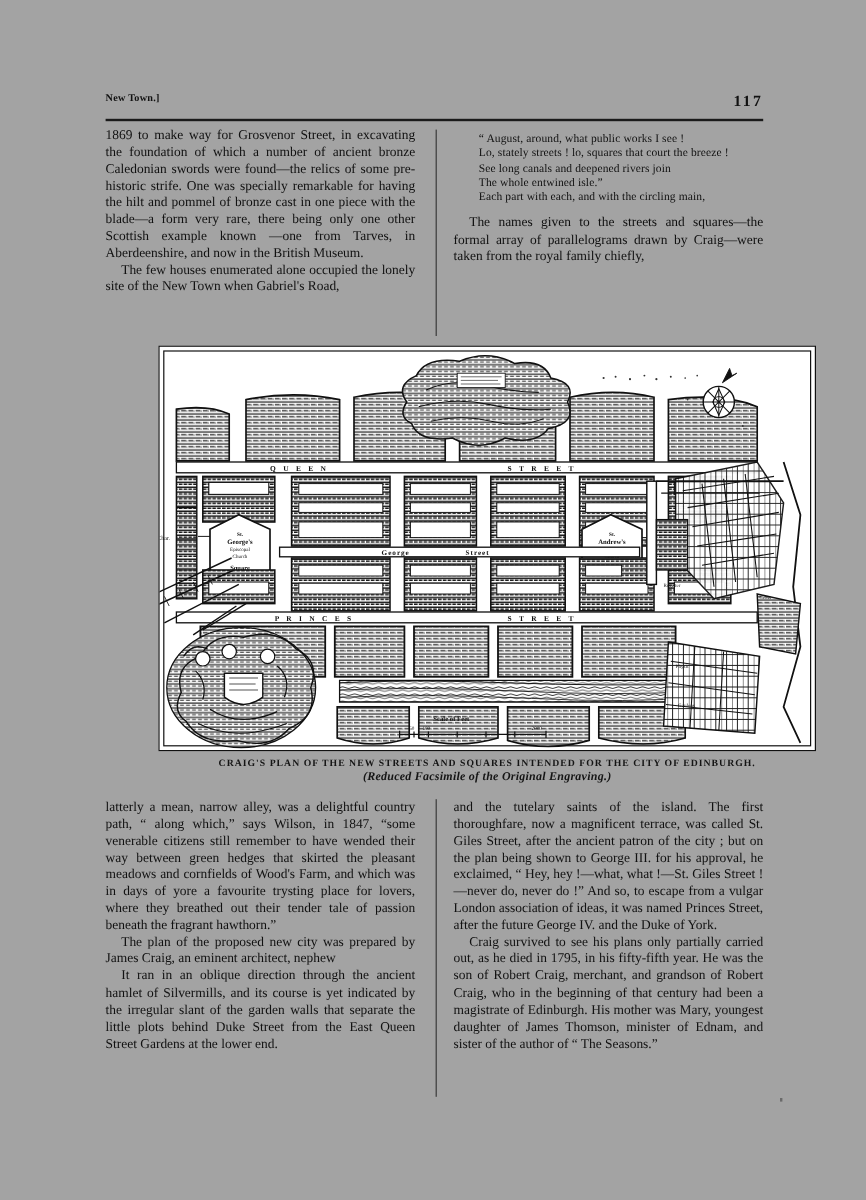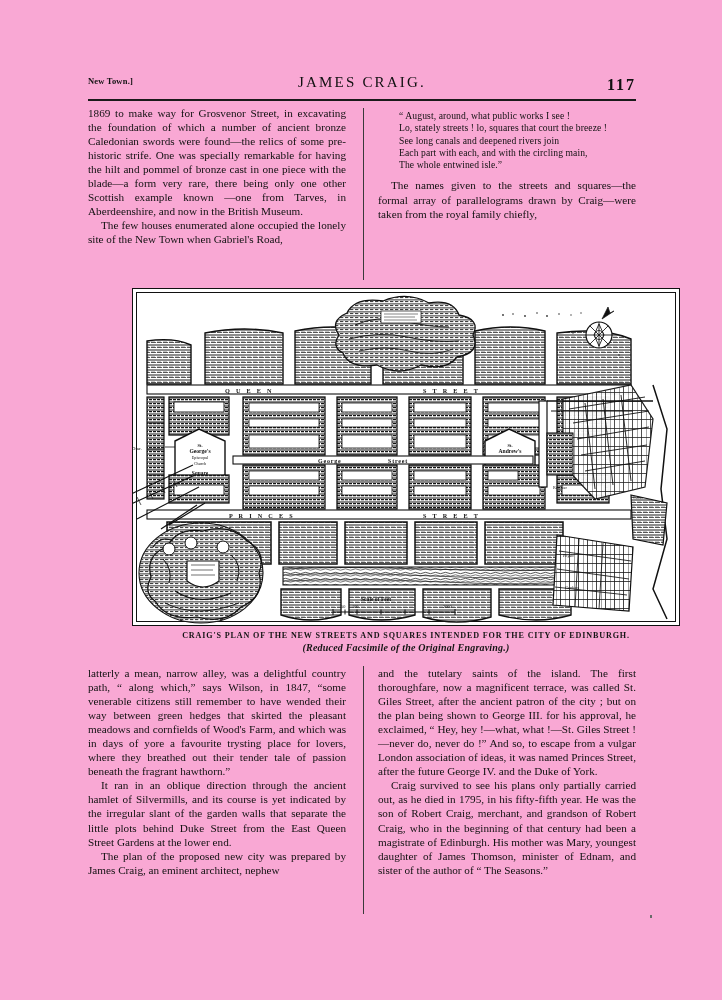--- a/index.html
+++ b/index.html
@@ -1,33 +1,33 @@
 <!DOCTYPE html>
 <html><head>
 <meta charset="utf-8">
 <style>
   html,body{margin:0;padding:0;background:#ffffff;}
   body{
     width:722px;height:1000px;position:relative;overflow:hidden;
     font-family:"Liberation Serif", serif;color:#111;
   }
-  .page{position:absolute;inset:0;background:#f9a8d4;}
+  .page{position:absolute;inset:0;background:#a3a3a3;}
 
   
   .runhead{position:absolute;left:88px;top:74px;width:548px;height:22px;}
   .runhead .folio-left{
     position:absolute;left:0;top:2px;font-size:8.5px;letter-spacing:.2px;
     font-family:"Liberation Serif",serif;font-weight:600;
   }
   .runhead .title{
     position:absolute;left:0;right:0;top:0;text-align:center;
     font-size:15px;letter-spacing:2.2px;font-weight:400;
   }
   .runhead .folio-right{
-    position:absolute;right:0;top:2px;font-size:16px;letter-spacing:2px;font-weight:600;
+    position:absolute;right:0;top:2px;font-size:13px;letter-spacing:2px;font-weight:600;
   }
   .rule{position:absolute;left:88px;top:99px;width:548px;height:1.6px;background:#1a1a1a;}
 
   
   .cols{position:absolute;left:88px;width:548px;}
   .colA{position:absolute;left:0;width:258px;}
   .colB{position:absolute;left:290px;width:258px;}
   .divider{position:absolute;width:1px;background:#3a3a3a;left:275px;}
 
   p.bt{
@@ -66,40 +66,39 @@
   
   .speck{position:absolute;width:2px;height:3px;background:#6a6a6a;}
 </style>
 </head>
 <body>
 
 <div class="page">
 
   <div class="runhead">
     <span class="folio-left">New Town.]</span>
-    <span class="title">JAMES  CRAIG.</span>
     <span class="folio-right">117</span>
   </div>
   <div class="rule"></div>
 
   <div class="cols" style="top:106px;height:176px;">
     <div class="divider" style="top:2px;height:172px;"></div>
 
     <div class="colA">
       <p class="bt">1869 to make way for Grosvenor Street, in excavating the foundation of which a number of ancient bronze Caledonian swords were found—the relics of some pre-historic strife.   One was specially remarkable for having the hilt and pommel of bronze cast in one piece with the blade—a form very rare, there being only one other Scottish example known —one from Tarves, in Aberdeenshire, and now in the British Museum.</p>
       <p class="bt ind">The few houses enumerated alone occupied the lonely site of the New Town when Gabriel's Road,</p>
     </div>
 
     <div class="colB">
       <div class="poem">
         <div class="pl first">“ August, around, what public works I see !</div>
         <div class="pl sub">Lo, stately streets ! lo, squares that court the breeze !</div>
         <div class="pl sub">See long canals and deepened rivers join</div>
+        <div class="pl sub">The whole entwined isle.”</div>
         <div class="pl sub">Each part with each, and with the circling main,</div>
-        <div class="pl sub">The whole entwined isle.”</div>
       </div>
       <p class="bt ind" style="margin-top:7px;">The names given to the streets and squares—the formal array of parallelograms drawn by Craig—were taken from the royal family chiefly,</p>
     </div>
   </div>
 
   <div class="figure">
     <div class="mapbox">
       <div class="innerframe"></div>
 
       <svg class="mapsvg" width="548" height="338" viewBox="0 0 548 338">
@@ -371,22 +370,22 @@
       <div class="cap1">CRAIG'S PLAN OF THE NEW STREETS AND SQUARES INTENDED FOR THE CITY OF EDINBURGH.</div>
       <div class="cap2">(Reduced Facsimile of the Original Engraving.)</div>
     </div>
   </div>
 
   <div class="cols" style="top:666px;height:250px;">
     <div class="divider" style="top:0px;height:248px;"></div>
 
     <div class="colA">
       <p class="bt">latterly a mean, narrow alley, was a delightful country path, “ along which,” says Wilson, in 1847, “some venerable citizens still remember to have wended their way between green hedges that skirted the pleasant meadows and cornfields of Wood's Farm, and which was in days of yore a favourite trysting place for lovers, where they breathed out their tender tale of passion beneath the fragrant hawthorn.”</p>
+      <p class="bt ind">The plan of the proposed new city was prepared by James Craig, an eminent architect, nephew</p>
       <p class="bt ind">It ran in an oblique direction through the ancient hamlet of Silvermills, and its course is yet indicated by the irregular slant of the garden walls that separate the little plots behind Duke Street from the East Queen Street Gardens at the lower end.</p>
-      <p class="bt ind">The plan of the proposed new city was prepared by James Craig, an eminent architect, nephew</p>
     </div>
 
     <div class="colB">
       <p class="bt">and the tutelary saints of the island.  The first thoroughfare, now a magnificent terrace, was called St. Giles Street, after the ancient patron of the city ; but on the plan being shown to George III. for his approval, he exclaimed, “ Hey, hey !—what, what !—St. Giles Street !—never do, never do !” And so, to escape from a vulgar London association of ideas, it was named Princes Street, after the future George IV. and the Duke of York.</p>
       <p class="bt ind">Craig survived to see his plans only partially carried out, as he died in 1795, in his fifty-fifth year. He was the son of Robert Craig, merchant, and grandson of Robert Craig, who in the beginning of that century had been a magistrate of Edinburgh. His mother was Mary, youngest daughter of James Thomson, minister of Ednam, and sister of the author of “ The Seasons.”</p>
     </div>
   </div>
 
   <div class="speck" style="left:650px;top:915px;"></div>
 </div>

